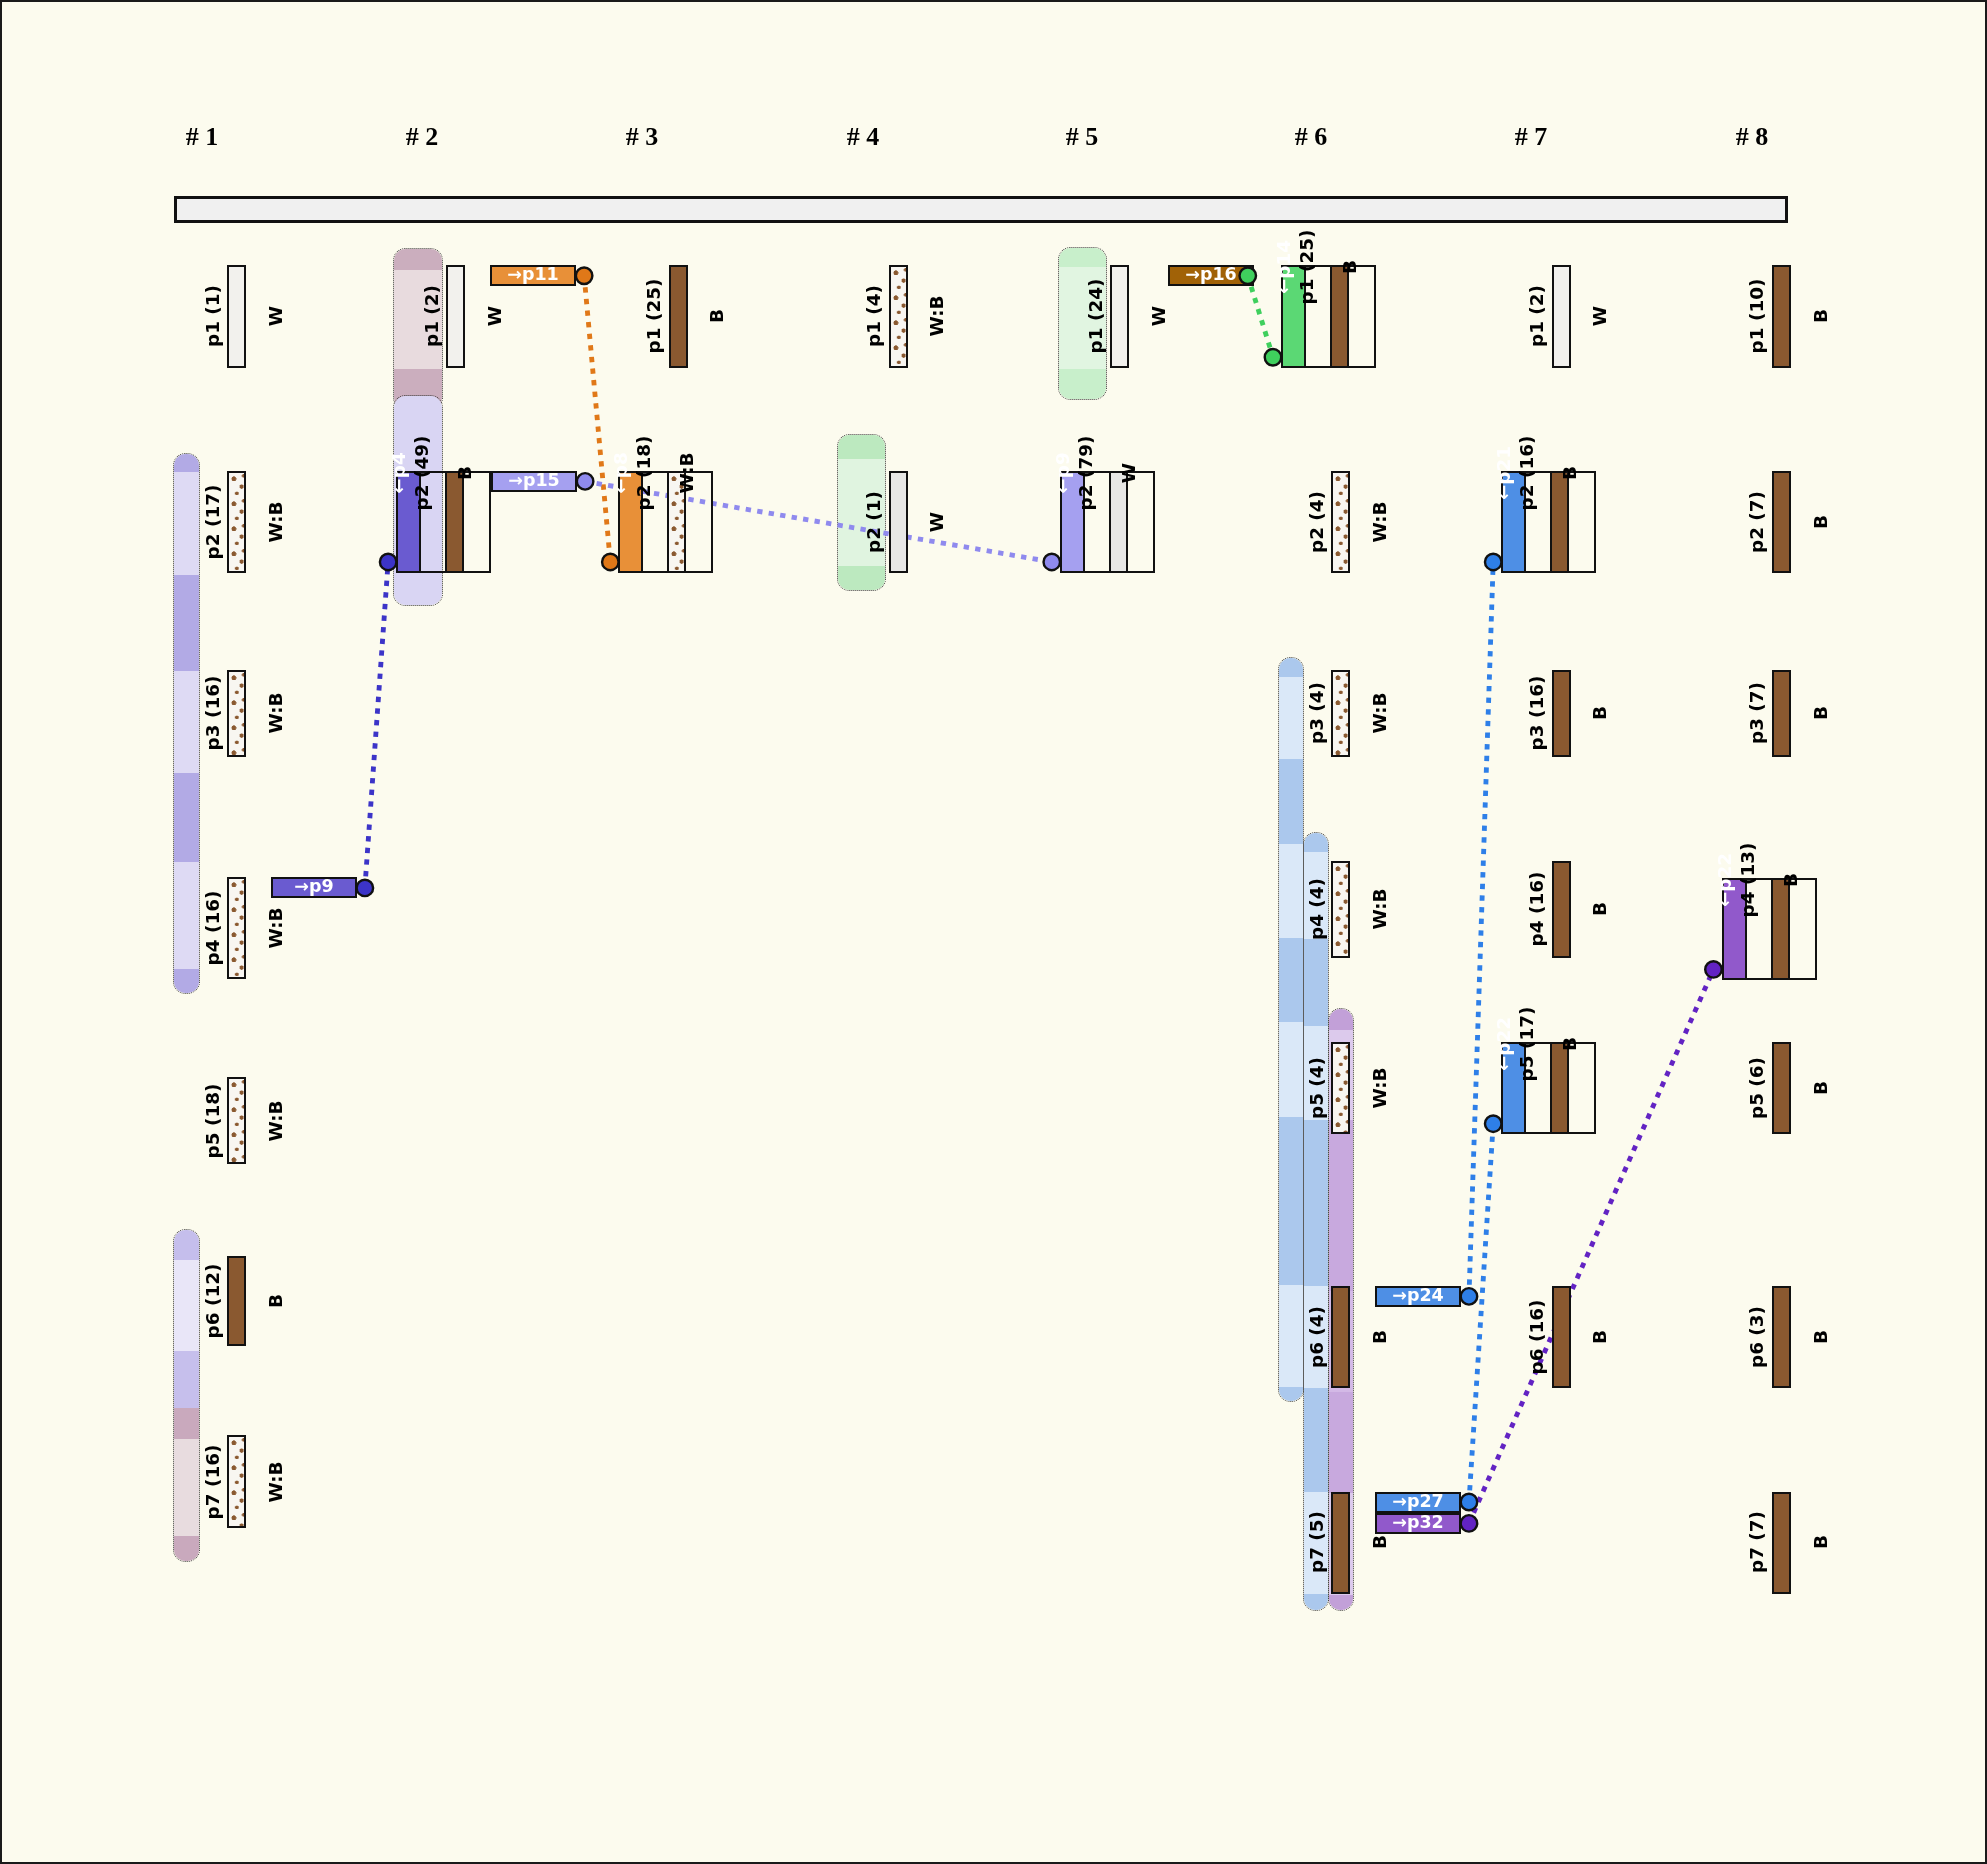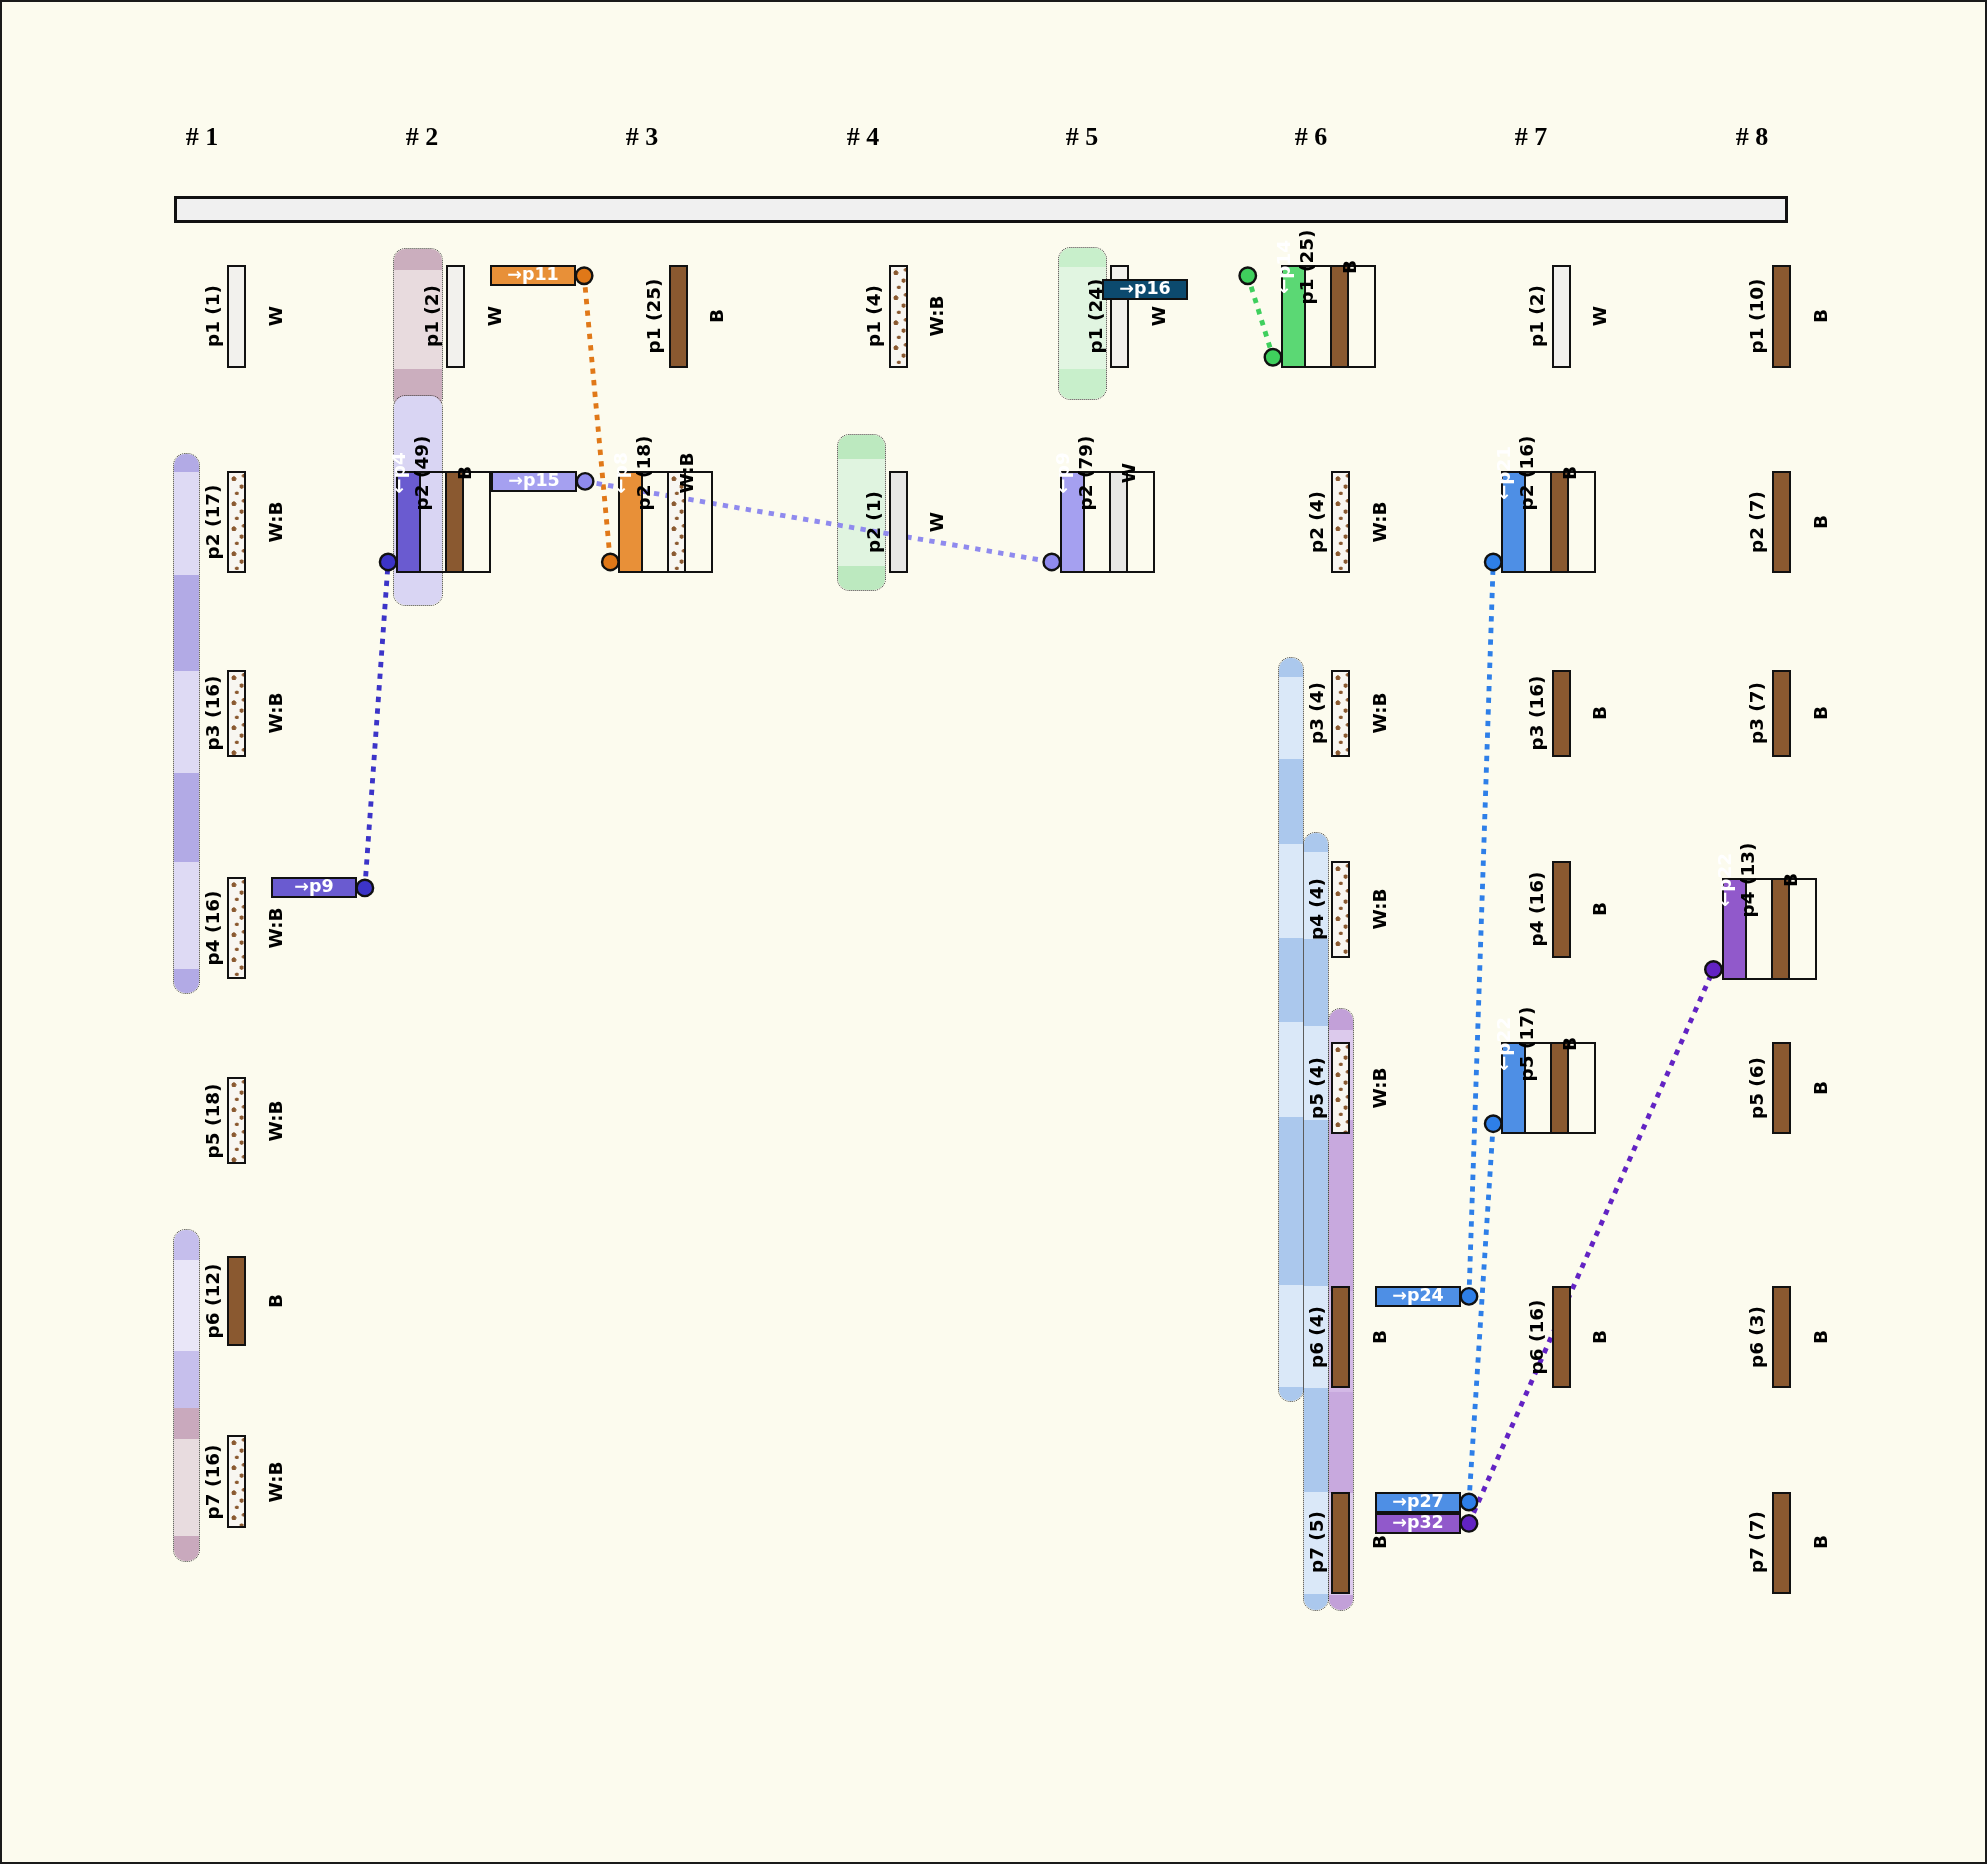--- a/index.html
+++ b/index.html
@@ -170,21 +170,21 @@
       <div class="bar speckled" style="left: 887px; top: 263px; width: 19.4px; height: 103px;"></div>
       <div class="vtext" style="left: 871px; top: 314px;">p1 (4)</div>
       <div class="vtext" style="left: 934px; top: 314px;">W:B</div>
       <div class="bar lightgray" style="left: 887px; top: 469px; width: 19.4px; height: 102px;"></div>
       <div class="vtext" style="left: 871px; top: 520px;">p2 (1)</div>
       <div class="vtext" style="left: 934px; top: 520px;">W</div>
       <div class="hdr" style="left: 1080px; top: 120px;"># 5</div>
       <div class="bar white" style="left: 1108px; top: 263px; width: 19.4px; height: 103px;"></div>
       <div class="vtext" style="left: 1093px; top: 314px;">p1 (24)</div>
       <div class="vtext" style="left: 1156px; top: 314px;">W</div>
-      <div class="sumlabel" style="left: 1100px; top: 263px; background: #0c4a6e; margin-top: 14px;">→p16</div>
+      <div class="sumlabel" style="left: 1166px; top: 263px; background: #a16207;">→p16</div>
       <div class="box" style="left: 1058px; top: 469px; width: 95px; height: 102px;">
         <div class="cell" style="width: 21.3px; background: rgb(165, 160, 240);">
           <div class="vtext" style="color: rgb(255, 255, 255);">←p9</div>
         </div>
         <div class="cell" style="width: 26px;">
           <div class="vtext">p2 (79)</div>
         </div>
         <div class="cell lightgray" style="width: 16.5px;"></div>
         <div class="cell" style="width: 26px;">
           <div class="vtext">W</div>

